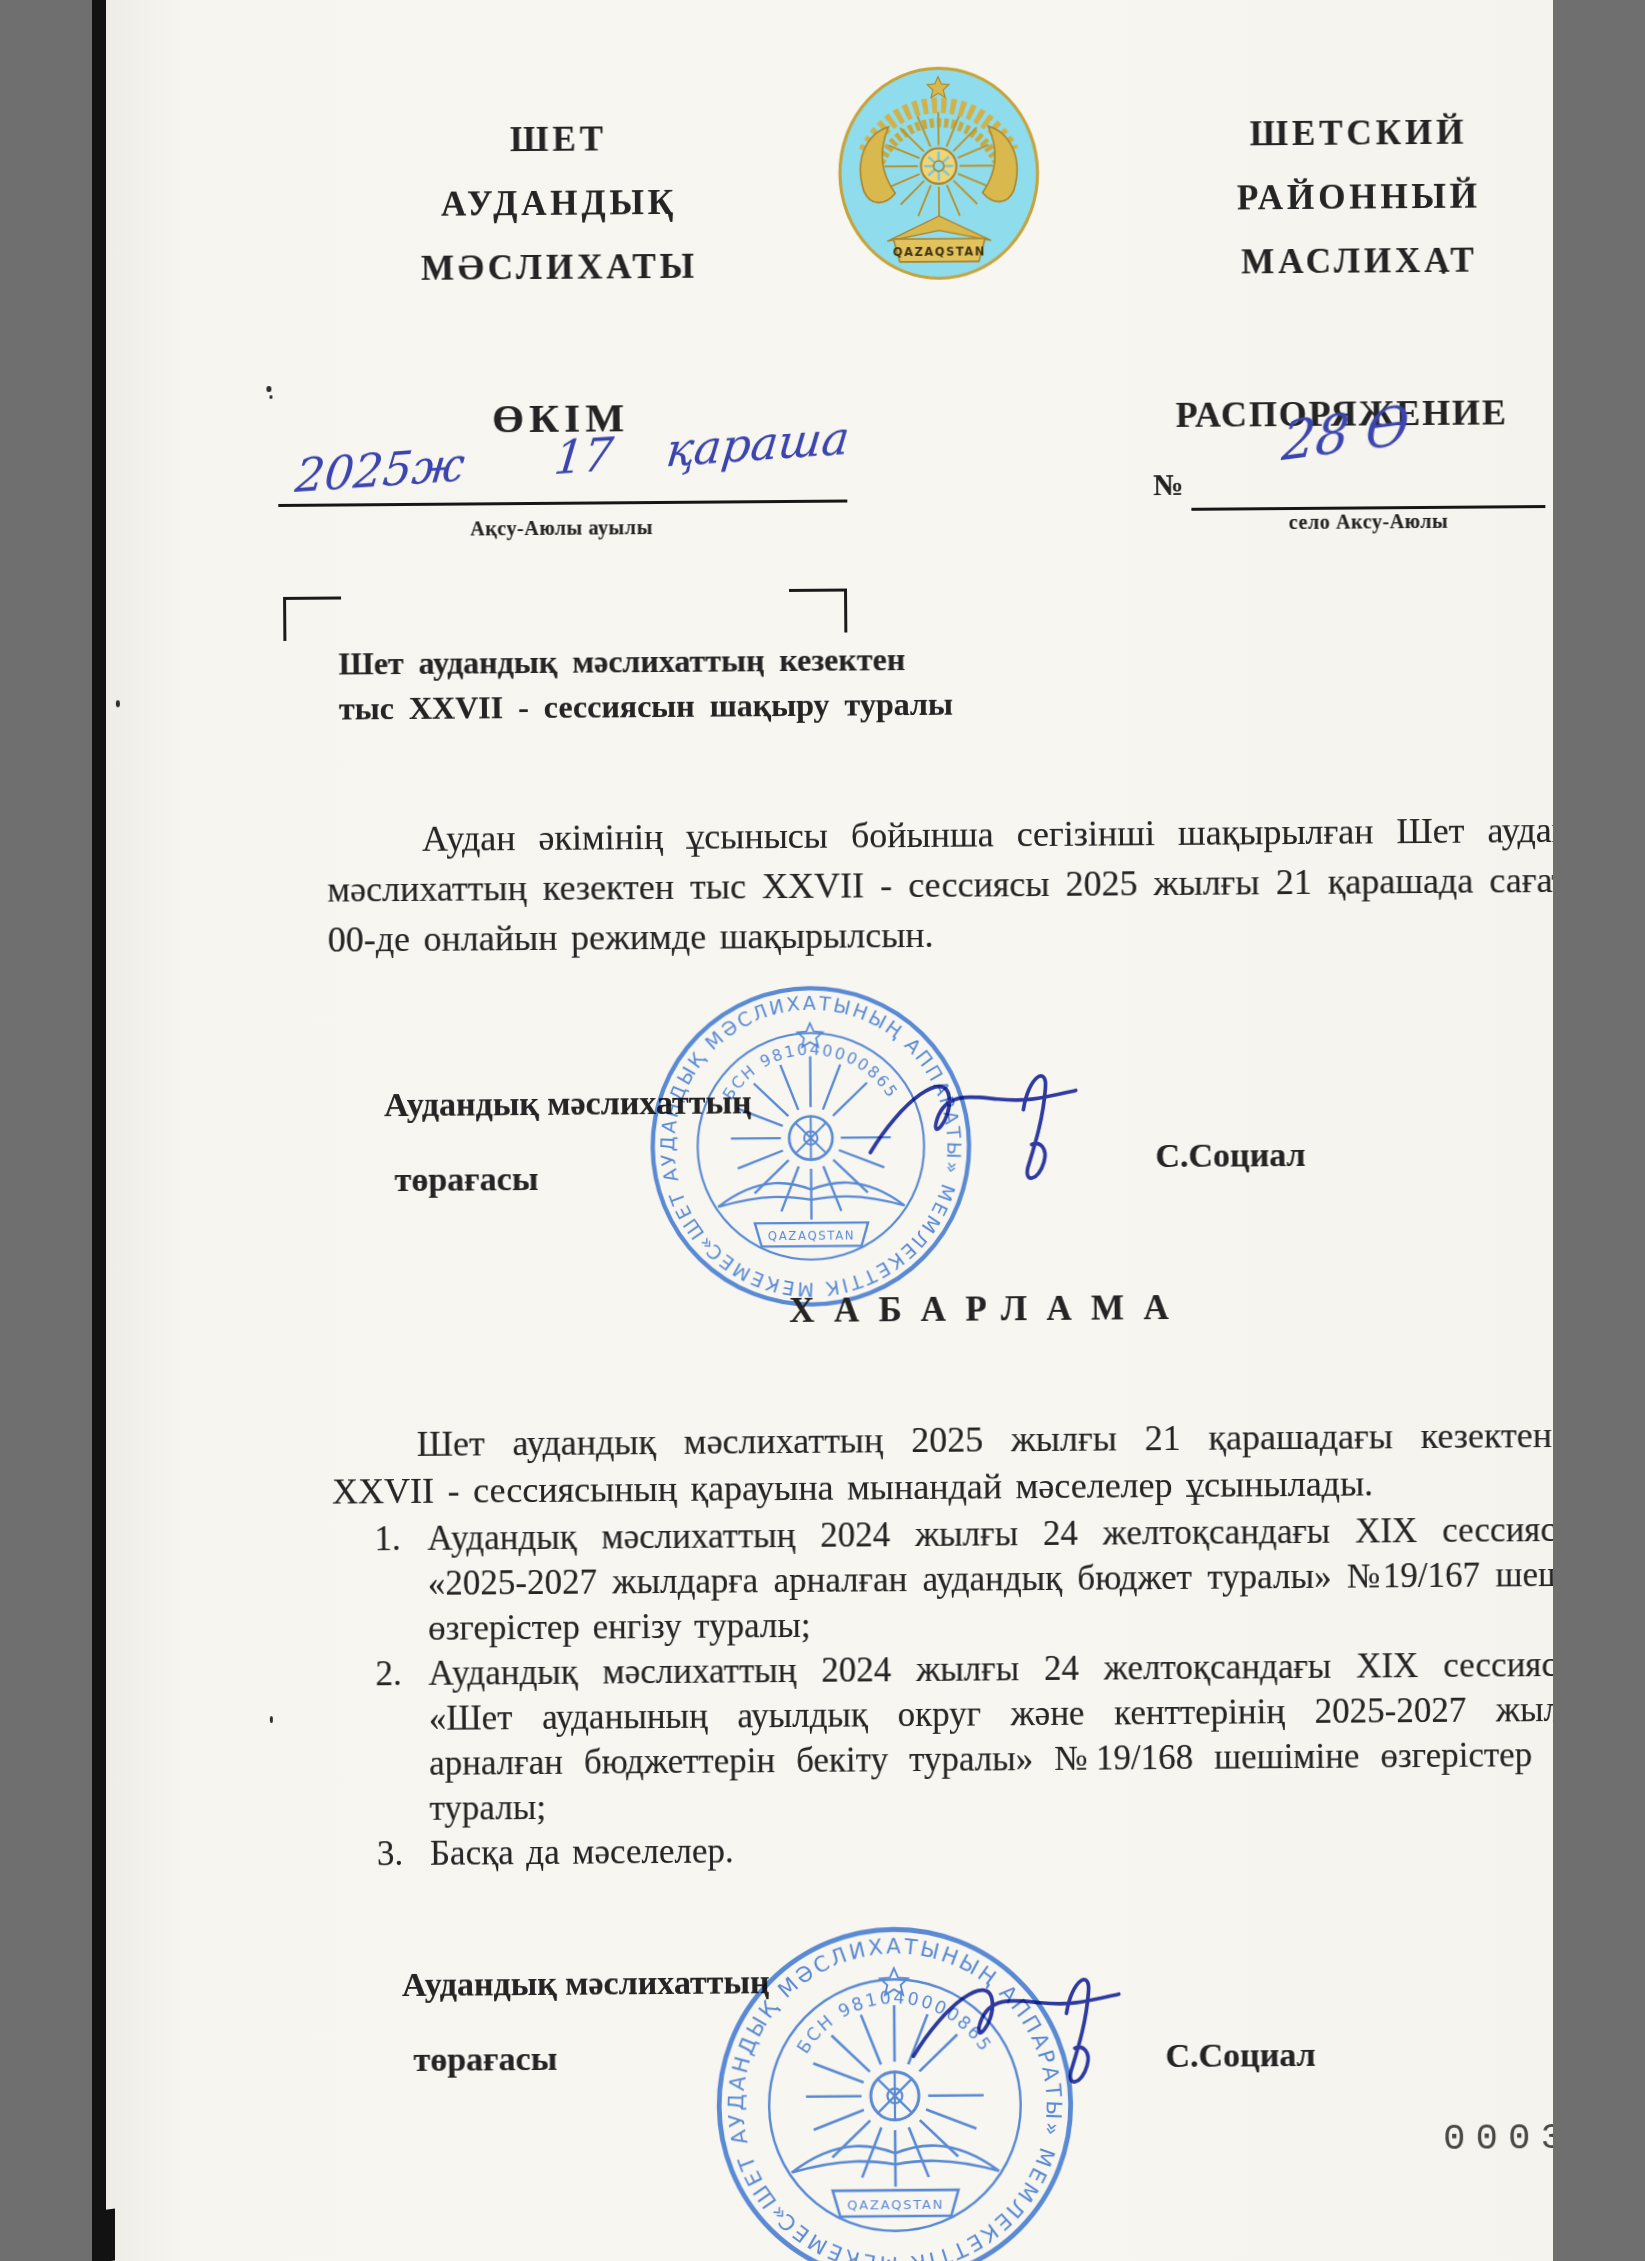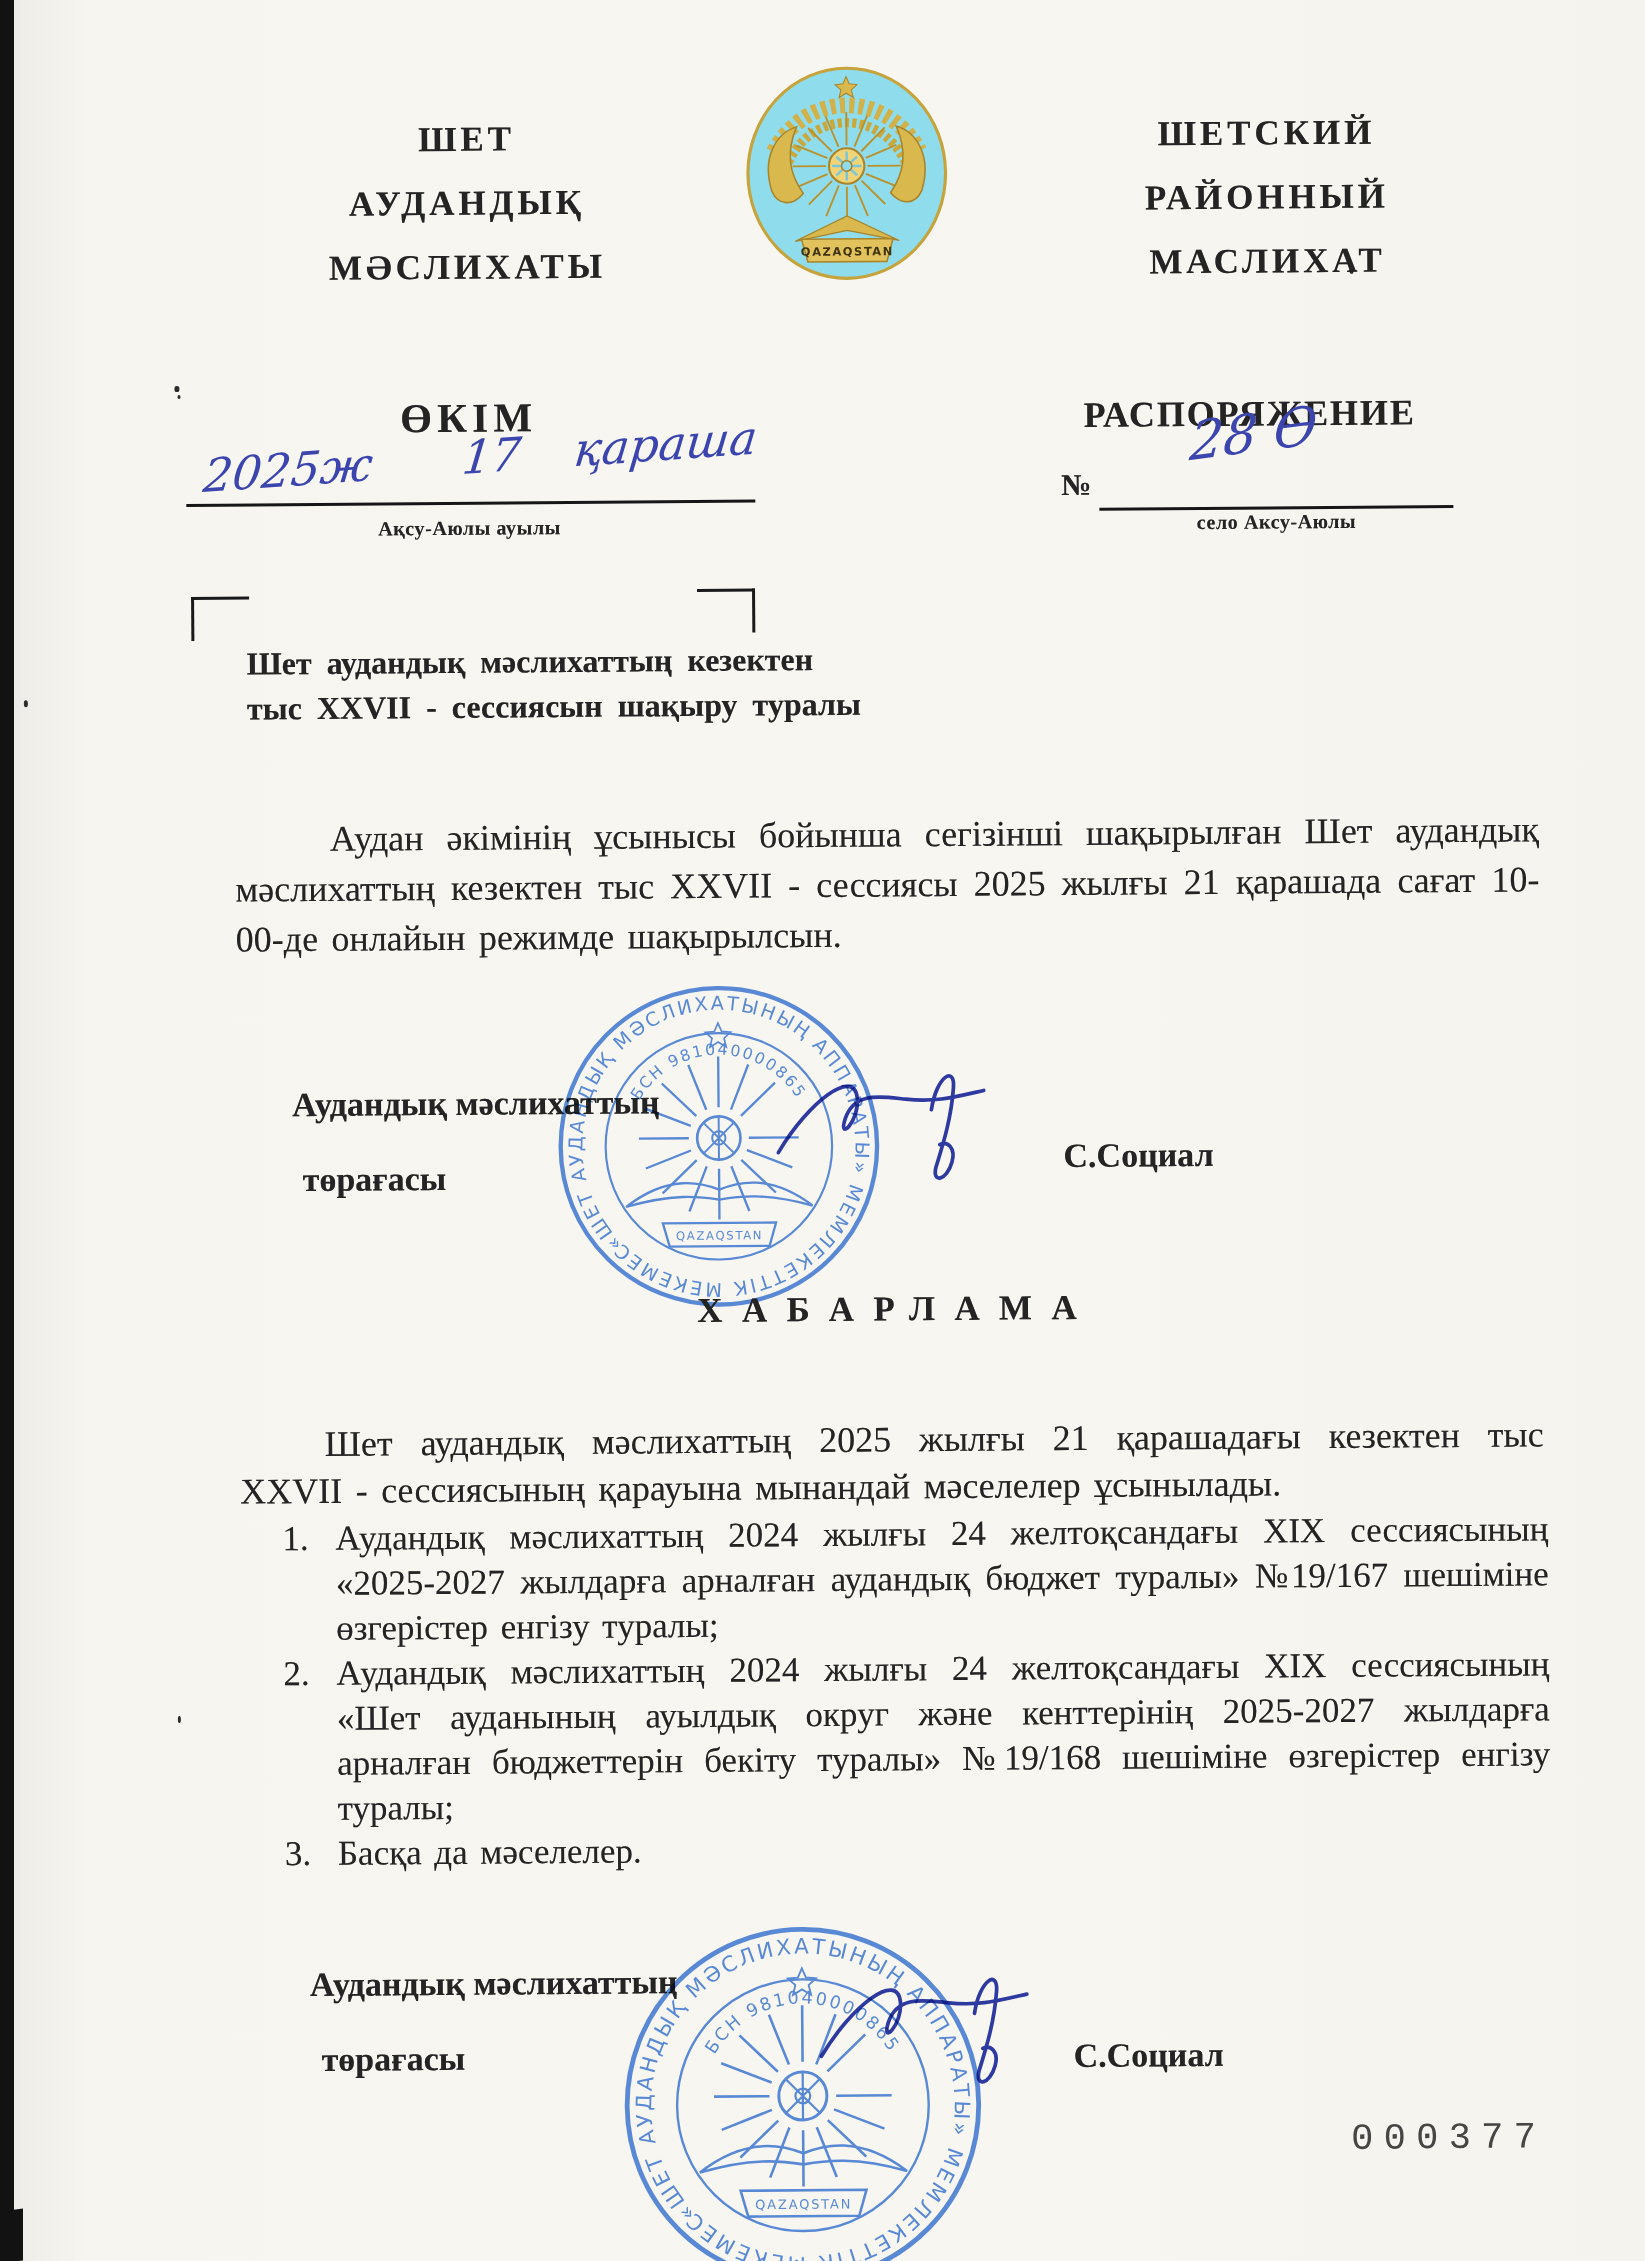--- a/index.html
+++ b/index.html
@@ -1,16 +1,16 @@
 <!DOCTYPE html>
 <html style="font-size:10.3px"><head>
 <meta charset="utf-8">
 <style>
   html,body{margin:0;padding:0;background:#6f6f6f;}
-  .page{position:relative;width:1645px;height:2261px;margin:0 auto;overflow:hidden;
+  .page{position:relative;width:1461px;height:2261px;margin:0 auto;overflow:hidden;
         background:linear-gradient(90deg,#edebe5 0px,#f6f5f0 90px,#f7f6f1 60%,#f4f3ed 100%);
         font-family:"Liberation Serif","DejaVu Serif",serif;color:#232323;}
   .abs{position:absolute;line-height:1;}
   .b{font-weight:bold;}
   .ctr{text-align:center;}
   .print{color:#242424;text-shadow:0 0 0.6px rgba(45,45,45,.45);}
   .content{position:absolute;inset:0;transform:rotate(-0.45deg);transform-origin:823px 1097px;}
   .scan-edge{left:0;top:0;width:14px;height:2261px;background:#121212;}
   .scan-blob{left:0;top:2210px;width:23px;height:52px;background:#121212;transform:skewY(-8deg);}
   .speck{width:4.5px;height:5.8px;border-radius:50%;background:#2c2c2c;}

